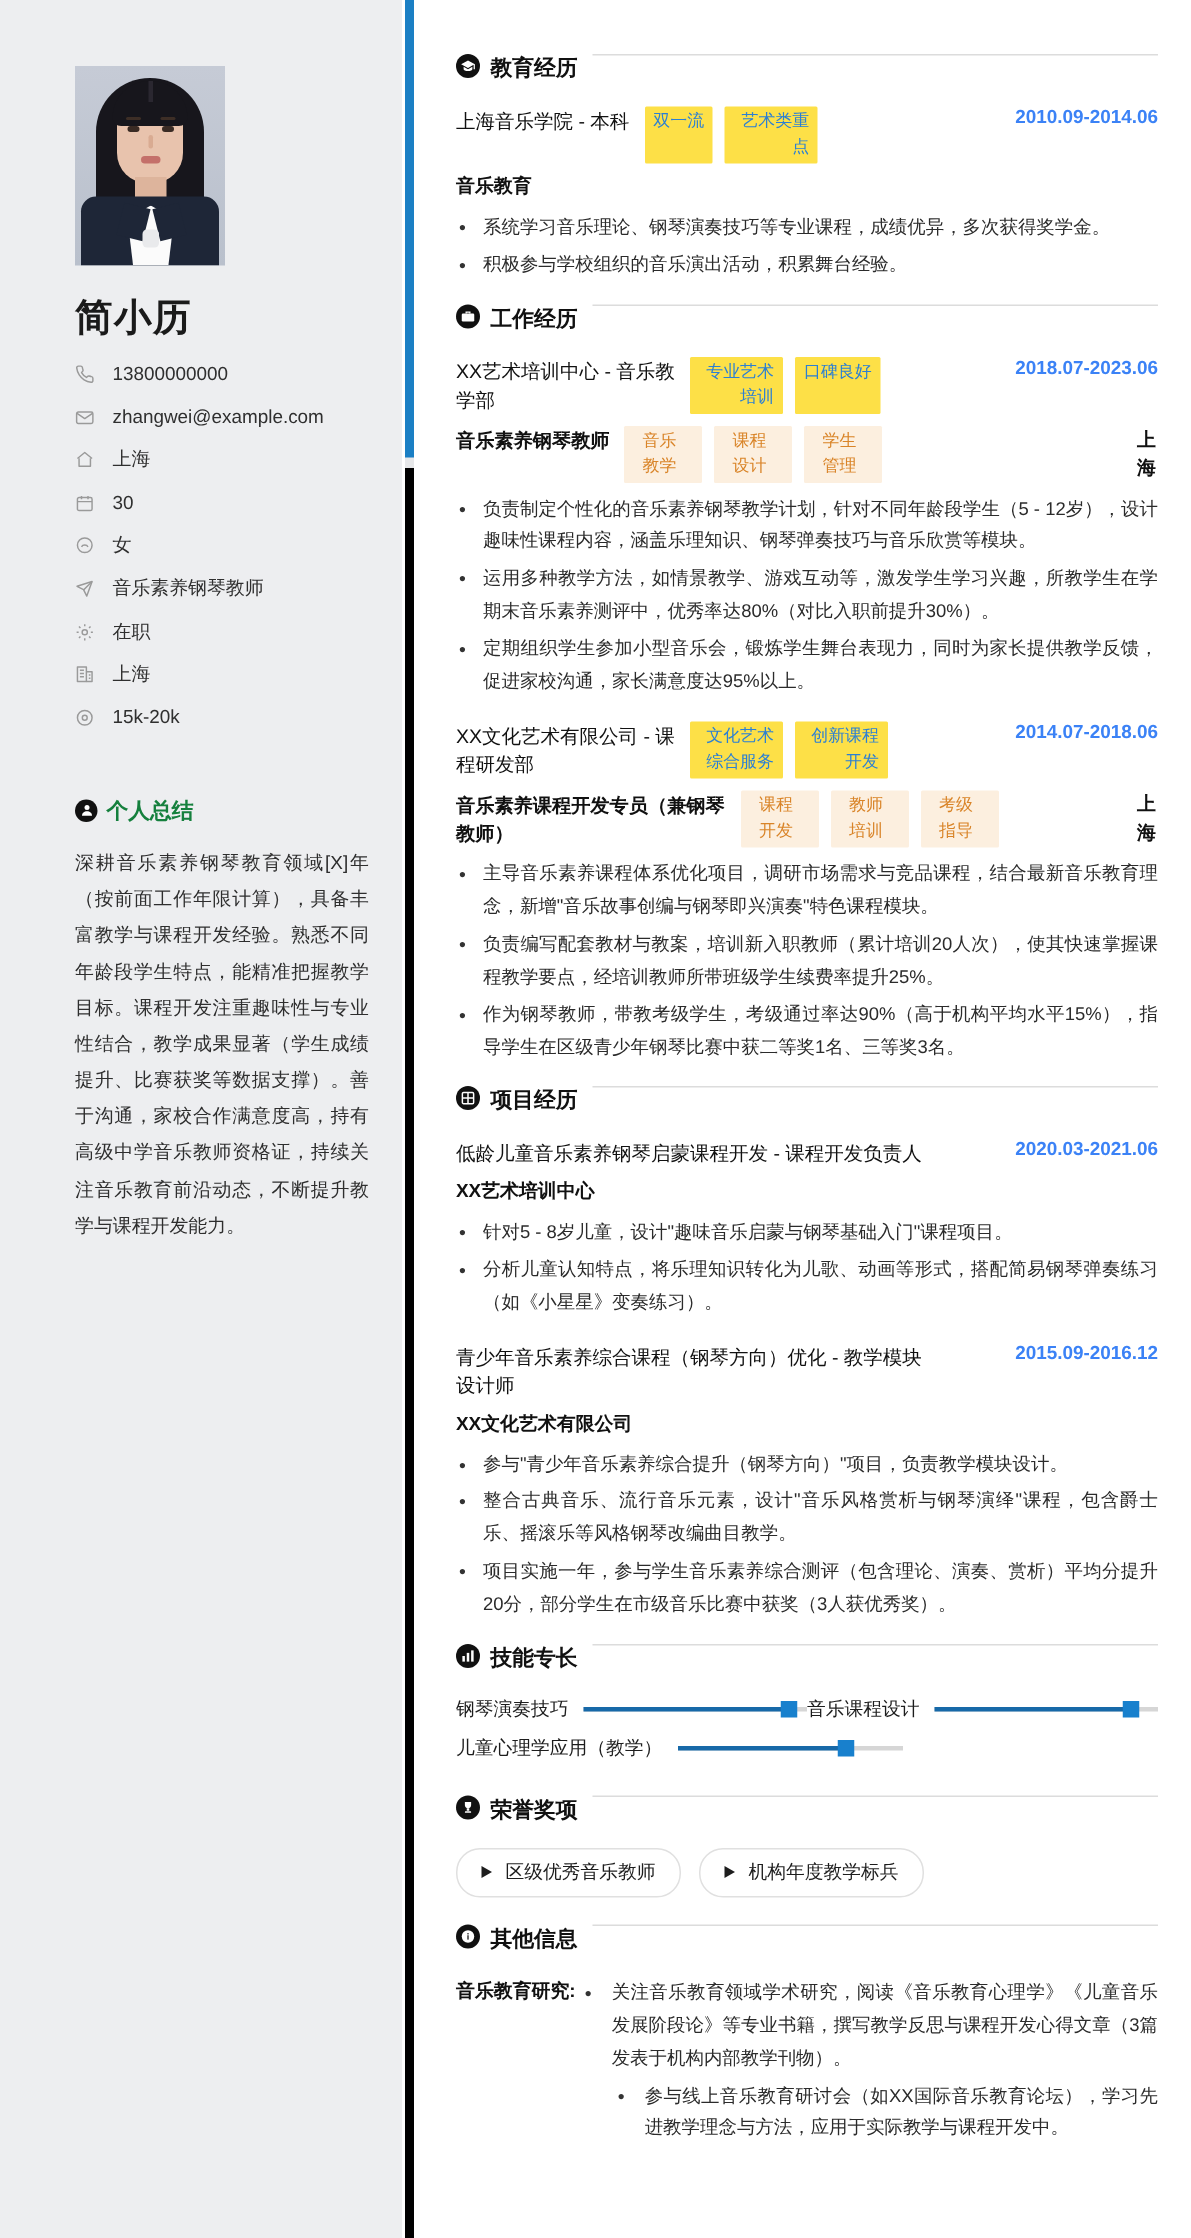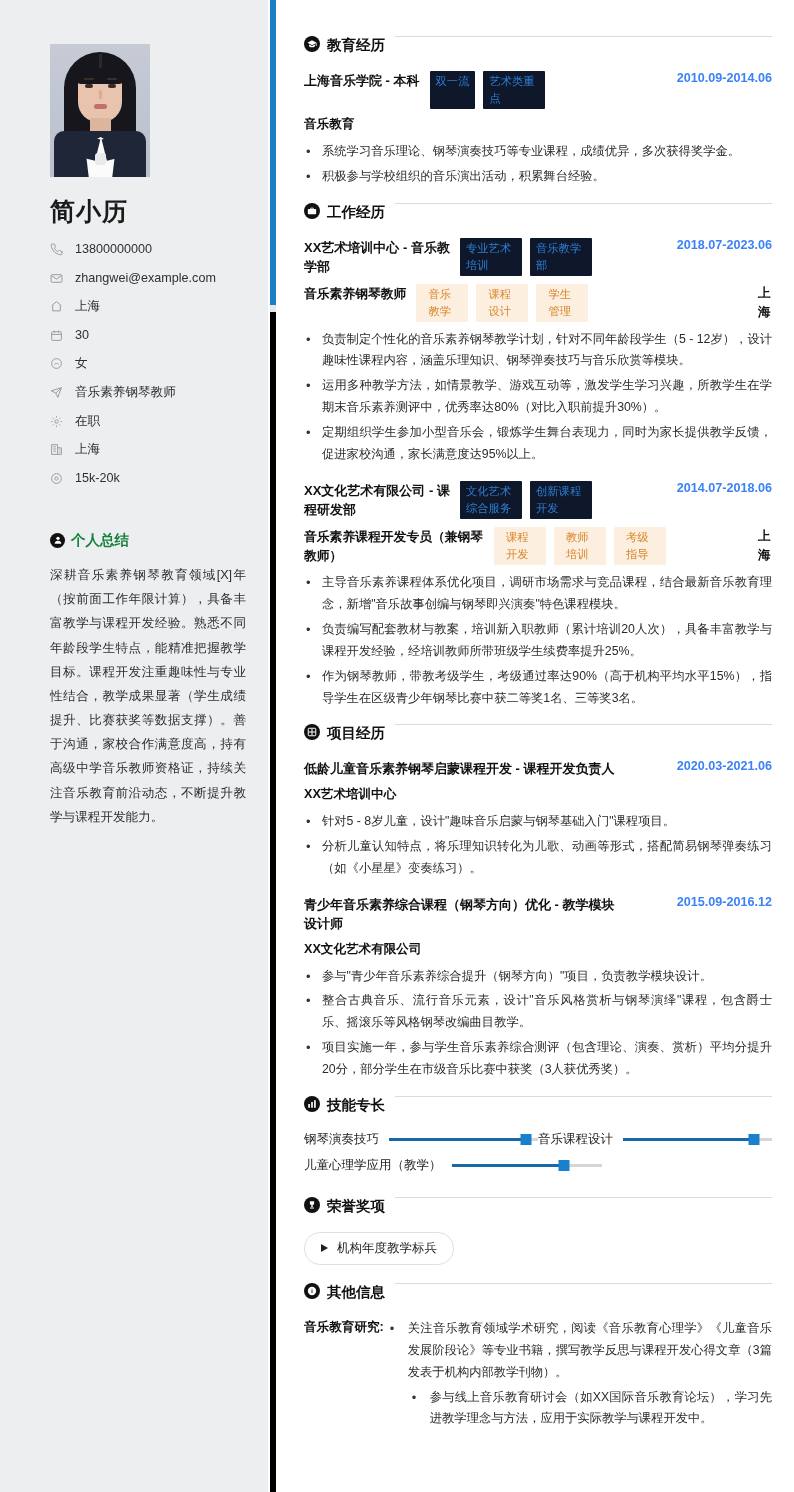--- a/index.html
+++ b/index.html
@@ -78,27 +78,27 @@
   .sec-head .badge {
     width: 16px; height: 16px; border-radius: 50%; background: #111;
     display: flex; align-items: center; justify-content: center; margin-right: 7px; flex: none;
   }
   .sec-head .badge svg { display: block; }
   .sec-head .t { font-size: 14.5px; font-weight: bold; color: #111; white-space: nowrap; }
   .sec-head .rule { flex: 1; height: 1px; background: #dcdcdc; margin-left: 10px; }
 
   .entry { margin-bottom: 15px; }
   .row1 { display: flex; align-items: flex-start; margin-bottom: 7px; }
-  .org { font-size: 13px; font-weight: bold; color: #111; line-height: 1.5; }
+  .org { font-size: 13px; font-weight: normal; color: #111; line-height: 1.5; }
   .org.wrap1 { max-width: 146px; }
   .org.wrapfull { max-width: 320px; }
   .tags { display: flex; gap: 8px; margin-left: 10px; flex: none; }
   .tag-blue {
-    font-size: 11.3px; color: #2b7fd4; background: #0f172a;
-    padding: 2px 6px; line-height: 1.5; max-width: 62px; border-radius: 1px;
+    font-size: 11.3px; color: #2b7fd4; background: #fde047;
+    padding: 2px 6px; line-height: 1.5; max-width: 62px; border-radius: 1px; text-align: right;
   }
   .tag-orange {
     font-size: 11.3px; color: #d98428; background: #fcefdf;
     padding: 2px 12px; line-height: 1.5; max-width: 52px; border-radius: 1px;
   }
   .date { margin-left: auto; font-size: 12.6px; font-weight: bold; color: #3b82f6; white-space: nowrap; padding-left: 10px; }
   .row2 { display: flex; align-items: flex-start; margin-bottom: 7px; }
   .role { font-size: 12.8px; font-weight: bold; color: #111; line-height: 1.5; }
   .role.wrap2 { max-width: 180px; }
   .loc { margin-left: auto; font-size: 12.6px; font-weight: bold; color: #111; padding-left: 8px; max-width:22px; line-height:1.5;}
@@ -326,21 +326,21 @@
         </span>
         <span class="t">工作经历</span>
         <span class="rule"></span>
       </div>
 
       <div class="entry">
         <div class="row1">
           <span class="org wrap1">XX艺术培训中心 - 音乐教学部</span>
           <span class="tags">
             <span class="tag-blue">专业艺术培训</span>
-            <span class="tag-blue">音乐教学部</span>
+            <span class="tag-blue">口碑良好</span>
           </span>
           <span class="date">2018.07-2023.06</span>
         </div>
         <div class="row2">
           <span class="role">音乐素养钢琴教师</span>
           <span class="tags">
             <span class="tag-orange">音乐教学</span>
             <span class="tag-orange">课程设计</span>
             <span class="tag-orange">学生管理</span>
           </span>
@@ -366,21 +366,21 @@
           <span class="role wrap2">音乐素养课程开发专员（兼钢琴教师）</span>
           <span class="tags">
             <span class="tag-orange">课程开发</span>
             <span class="tag-orange">教师培训</span>
             <span class="tag-orange">考级指导</span>
           </span>
           <span class="loc">上海</span>
         </div>
         <ul class="bullets">
           <li>主导音乐素养课程体系优化项目，调研市场需求与竞品课程，结合最新音乐教育理念，新增"音乐故事创编与钢琴即兴演奏"特色课程模块。</li>
-          <li>负责编写配套教材与教案，培训新入职教师（累计培训20人次），具备丰富教学与课程开发经验，经培训教师所带班级学生续费率提升25%。</li>
+          <li>负责编写配套教材与教案，培训新入职教师（累计培训20人次），使其快速掌握课程教学要点，经培训教师所带班级学生续费率提升25%。</li>
           <li>作为钢琴教师，带教考级学生，考级通过率达90%（高于机构平均水平15%），指导学生在区级青少年钢琴比赛中获二等奖1名、三等奖3名。</li>
         </ul>
       </div>
     </section>
 
     <section class="section">
       <div class="sec-head">
         <span class="badge">
           <svg width="10" height="10" viewBox="0 0 24 24" fill="none" stroke="#fff" stroke-width="2.4">
               <rect x="3" y="3" width="18" height="18" rx="2"></rect>
@@ -461,20 +461,24 @@
           <svg width="10" height="10" viewBox="0 0 24 24" fill="#fff">
               <path d="M7 3h10v5a5 5 0 0 1-10 0z"></path>
               <path d="M10 13h4v4h-4z"></path>
               <rect x="7" y="18" width="10" height="2.5" rx="1"></rect>
             </svg>
         </span>
         <span class="t">荣誉奖项</span>
         <span class="rule"></span>
       </div>
       <div class="honors">
+        <div class="honor">
+          <span class="tri"></span>
+          <span>区级优秀音乐教师</span>
+        </div>
         <div class="honor">
           <span class="tri"></span>
           <span>机构年度教学标兵</span>
         </div>
       </div>
     </section>
 
     <section class="section">
       <div class="sec-head">
         <span class="badge">

